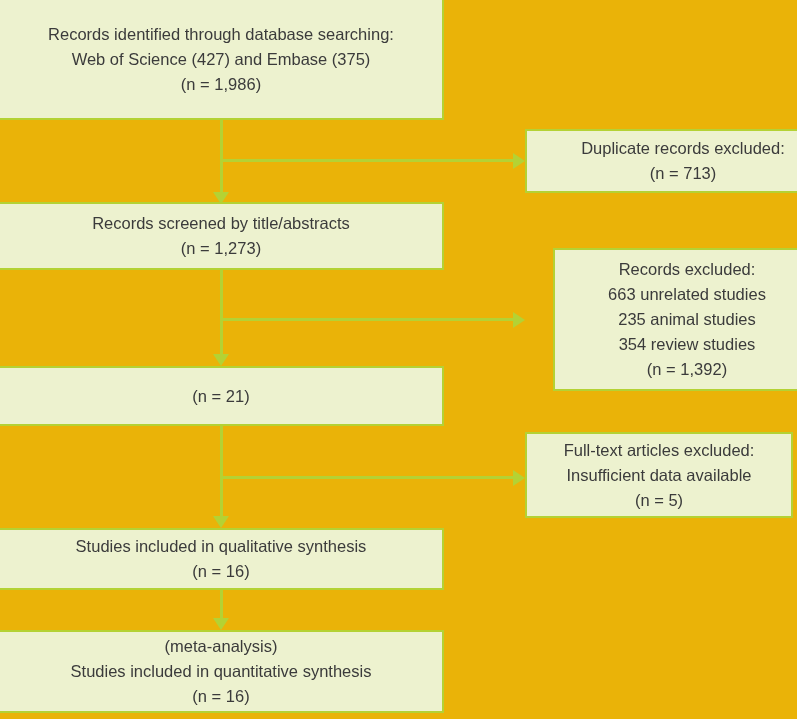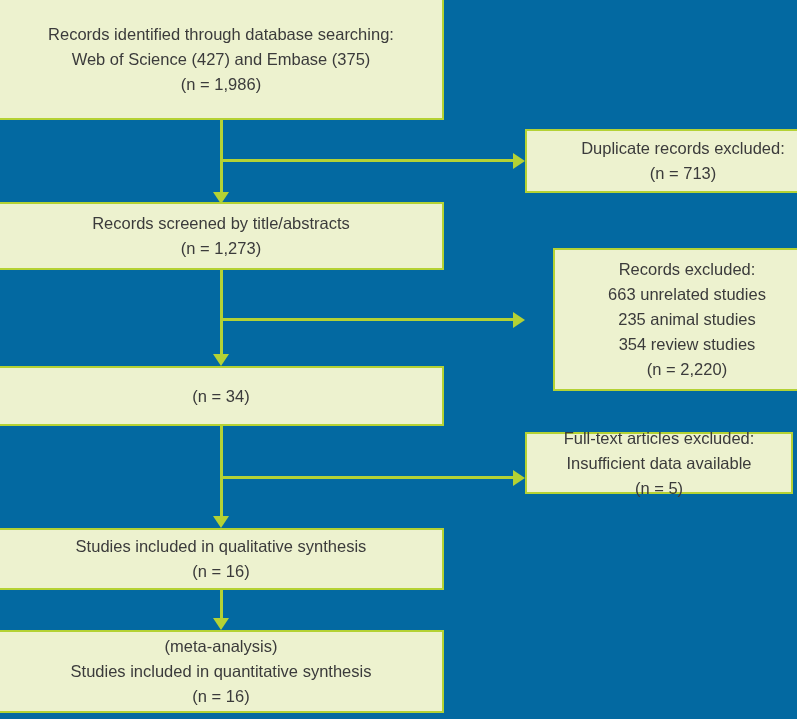--- a/index.html
+++ b/index.html
@@ -7,21 +7,21 @@
     padding: 0;
     background: #ffffff;
   }
   body {
     font-family: "Liberation Sans", sans-serif;
   }
   #flow {
     position: relative;
     width: 797px;
     height: 719px;
-    background: #0369a1;
+    background: #eab308;
     overflow: hidden;
   }
   .node {
     position: absolute;
     box-sizing: border-box;
     background: #edf2cf;
     border: 2px solid #b4d234;
     display: flex;
     flex-direction: column;
     align-items: center;
@@ -38,21 +38,21 @@
   }
   
   #n-identified { left: -2px;  top: -2px;  width: 446px; height: 122px; }
   #n-screened   { left: -2px;  top: 202px; width: 446px; height: 68px;  }
   #n-fulltext   { left: -2px;  top: 366px; width: 446px; height: 60px;  }
   #n-qualitative{ left: -2px;  top: 528px; width: 446px; height: 62px;  }
   #n-quantitative{left: -2px;  top: 630px; width: 446px; height: 83px;  }
   
   #n-duplicates { left: 525px; top: 129px; width: 316px; height: 64px;  }
   #n-recexcl    { left: 553px; top: 248px; width: 268px; height: 143px; }
-  #n-ftexcl     { left: 525px; top: 432px; width: 268px; height: 62px; text-align: center;  }
+  #n-ftexcl     { left: 525px; top: 432px; width: 268px; height: 86px; text-align: center;  }
 
   
   .vline {
     position: absolute;
     width: 3px;
     background: #b4d234;
   }
   .hline {
     position: absolute;
     height: 3px;
@@ -115,25 +115,25 @@
   <div class="node" id="n-screened">
     <span class="ln">Records screened by title/abstracts</span>
     <span class="ln">(n = 1,273)</span>
   </div>
 
   <div class="node" id="n-recexcl">
     <span class="ln">Records excluded:</span>
     <span class="ln">663 unrelated studies</span>
     <span class="ln">235 animal studies</span>
     <span class="ln">354 review studies</span>
-    <span class="ln">(n = 2,220)</span>
+    <span class="ln">(n = 1,392)</span>
   </div>
 
   <div class="node" id="n-fulltext">
-    <span class="ln">(n = 34)</span>
+    <span class="ln">(n = 21)</span>
   </div>
 
   <div class="node" id="n-ftexcl">
     <span class="ln">Full-text articles excluded:</span>
     <span class="ln">Insufficient data available</span>
     <span class="ln">(n = 5)</span>
   </div>
 
   <div class="node" id="n-qualitative">
     <span class="ln">Studies included in qualitative synthesis</span>

